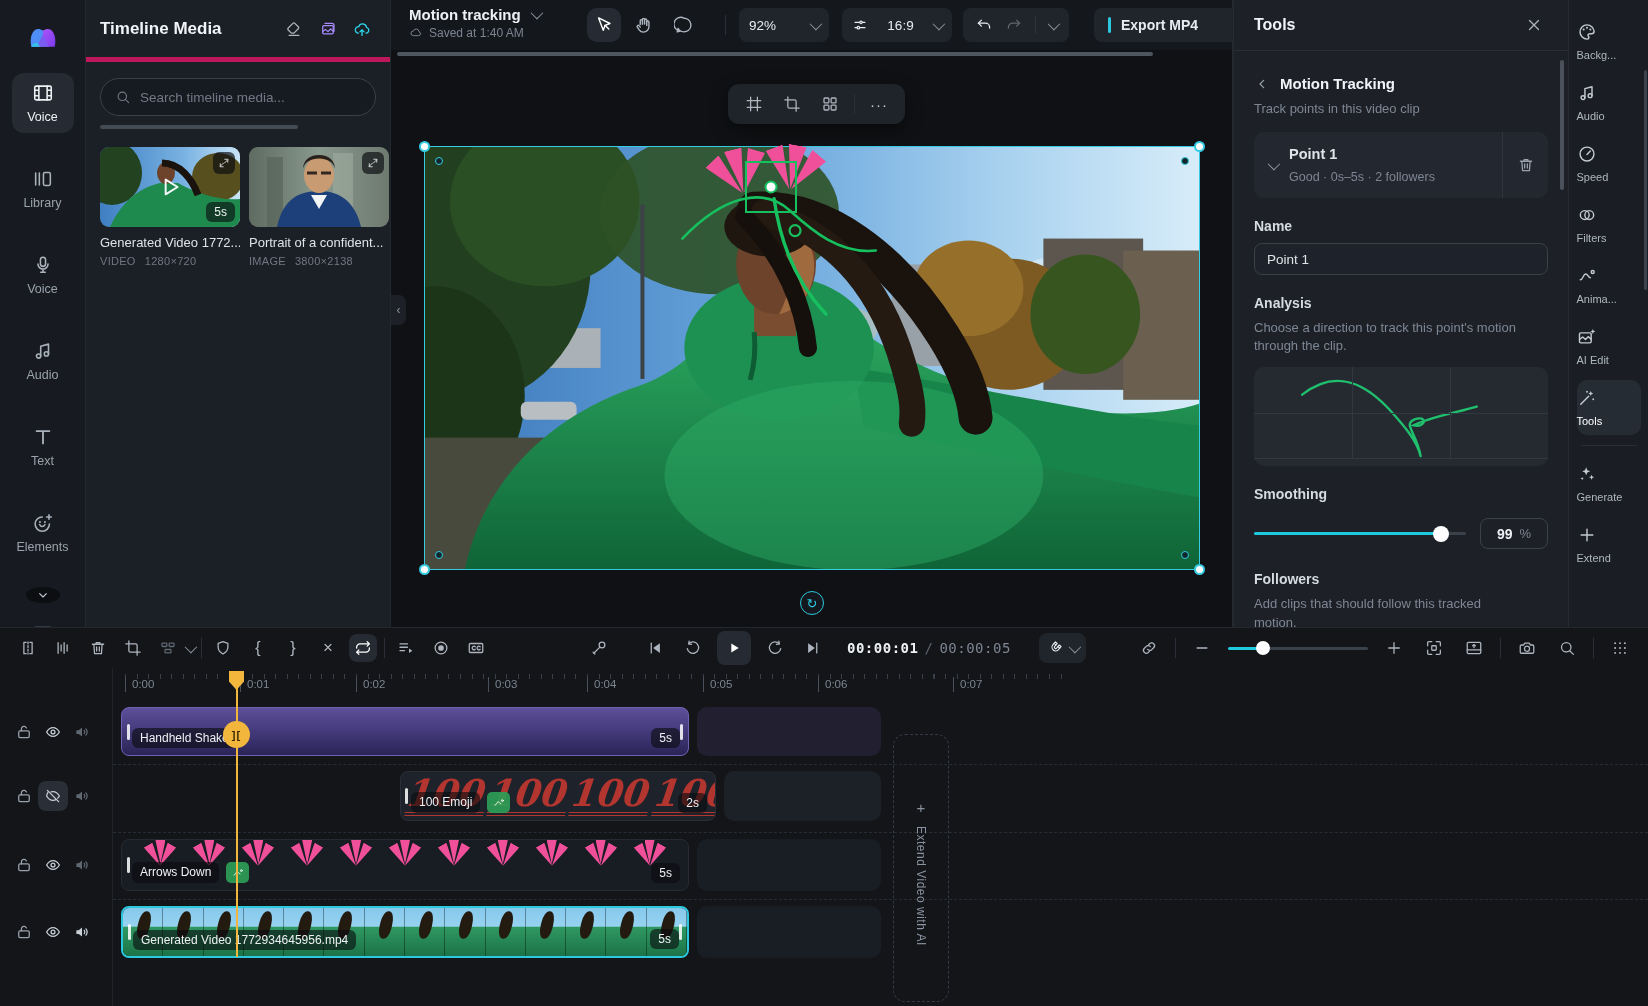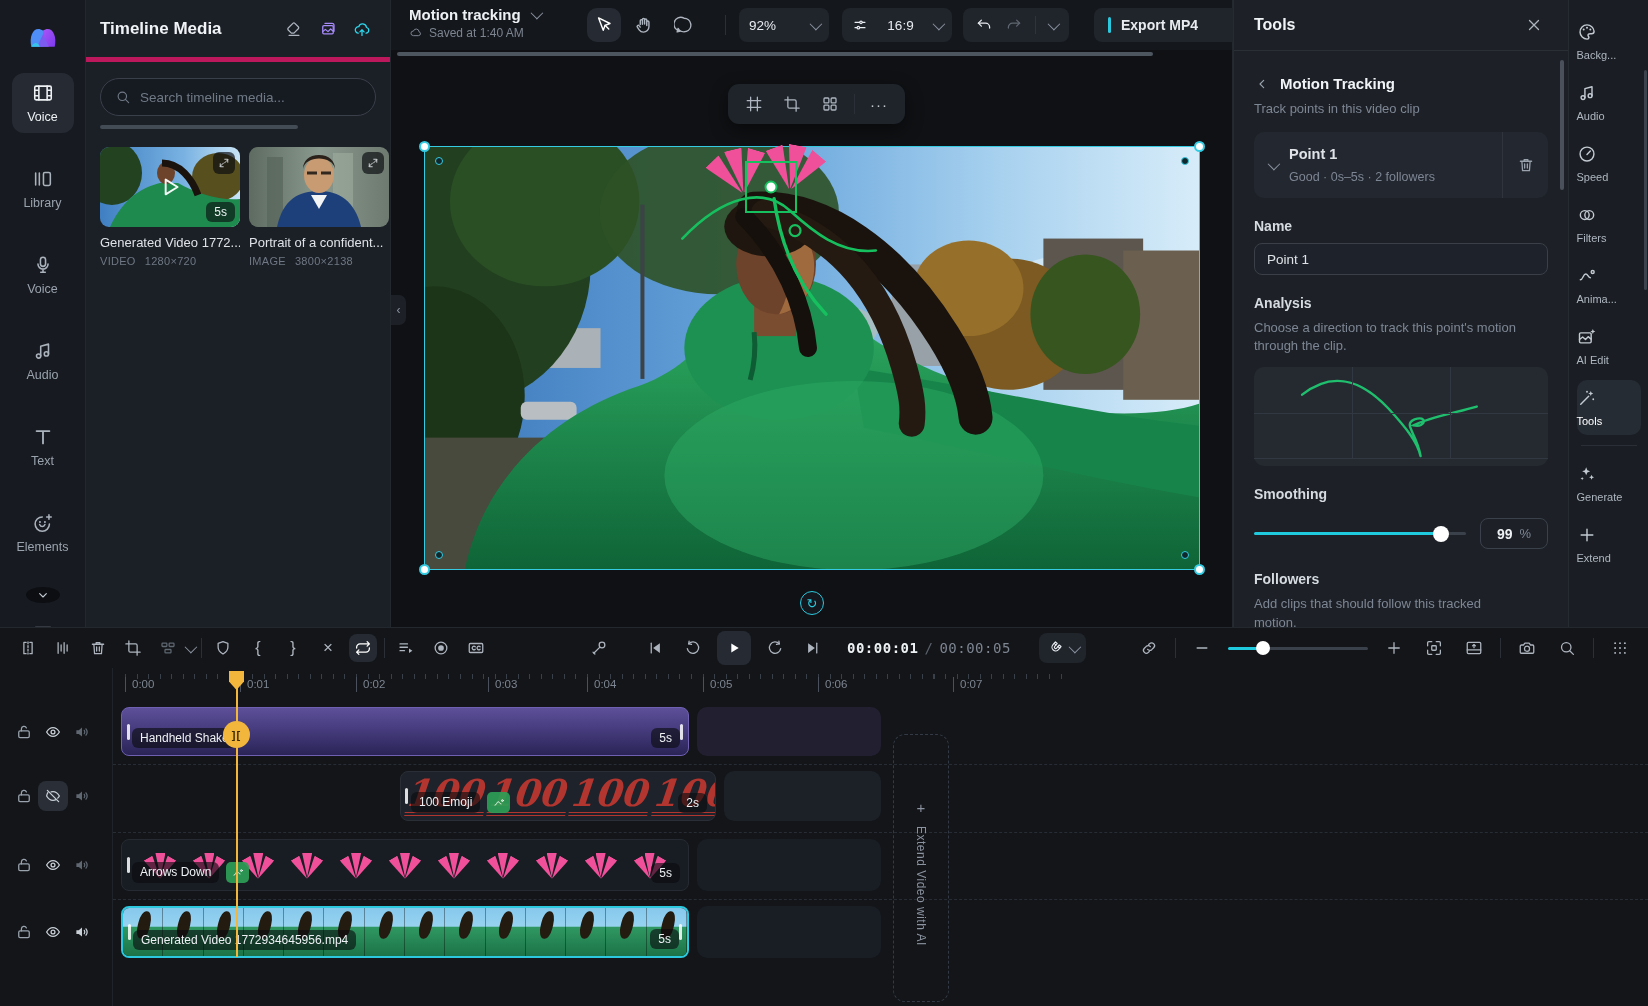--- a/index.html
+++ b/index.html
@@ -151,21 +151,21 @@
   .tl-sep{position:absolute;left:113px;right:0;border-top:1px dashed #272c35}
   .rest{position:absolute;border-radius:10px}
   .clip{position:absolute;border-radius:8px;overflow:hidden;cursor:pointer}
   .eh{position:absolute;top:50%;transform:translateY(-50%);width:3px;height:16px;border-radius:2px;background:rgba(255,255,255,.85);z-index:2}
   .clip .lab-row{position:absolute;left:10px;bottom:7px;display:flex;align-items:center;gap:7px;z-index:2}
   .clip .dur{position:absolute;right:8px;bottom:7px;z-index:2}
   .gbadge{width:23px;height:21px;border-radius:5px;background:rgba(46,158,87,.92);display:flex;align-items:center;justify-content:center;color:#fff}
   .clip1{background:linear-gradient(180deg,#5d4f99 0%,#463c7e 45%,#2a2456 100%);border:1px solid #6f60b2}
   .clip2{background:#1e222a;border:1px solid #2a2f37;display:flex;align-items:center;gap:3px;padding-left:6px}
   .h100{font-family:"DejaVu Serif",serif;font-style:italic;font-weight:bold;font-size:37px;color:#b23530;line-height:.95;border-bottom:4px double #b23530;transform:skewX(-8deg);padding:0 1px 1px;flex:none}
-  .clip3{background:#181c23;border:1px solid #262b33;display:flex;align-items:center;justify-content:space-around;padding:0 14px}
+  .clip3{background:#181c23;border:1px solid #262b33;display:flex;align-items:flex-start;justify-content:space-around;padding:0 14px}
   .clip4{border:2px solid #2bc8de;display:flex}
   .clip4 .f{flex:1;position:relative;background:linear-gradient(180deg,#86c8ec 0%,#97d3f0 38%,#2f9862 40%,#1c7347 100%);border-right:1px solid rgba(0,0,0,.35)}
   .clip4 .f::after{content:"";position:absolute;left:38%;top:6%;width:30%;height:58%;background:#231a10;border-radius:45%;transform:rotate(14deg)}
   .clip4 .lab-row{bottom:6px}
   .extend-strip{position:absolute;left:893px;top:66px;width:56px;height:268px;border:1.5px dashed #333a45;border-radius:12px;display:flex;flex-direction:column;align-items:center;justify-content:flex-start;padding-top:64px;color:#8b93a0;cursor:pointer}
   .extend-strip .vtext{writing-mode:vertical-rl;font-size:12px;letter-spacing:.5px;margin-top:10px}
   .playhead{position:absolute;left:229px;top:3px;width:15px;height:330px;z-index:6}
   .playhead .line{position:absolute;left:6.5px;top:14px;width:2px;height:272px;background:var(--yellow)}
   .playhead .cap{position:absolute;left:0;top:0;width:15px;height:19px;background:var(--yellow);clip-path:polygon(0 0,100% 0,100% 55%,50% 100%,0 55%)}
   .playhead .badge{position:absolute;left:-6px;top:50px;width:27px;height:27px;border-radius:50%;background:var(--yellow);color:#3a2a05;display:flex;align-items:center;justify-content:center;font-size:11px;font-weight:bold;letter-spacing:1px}

